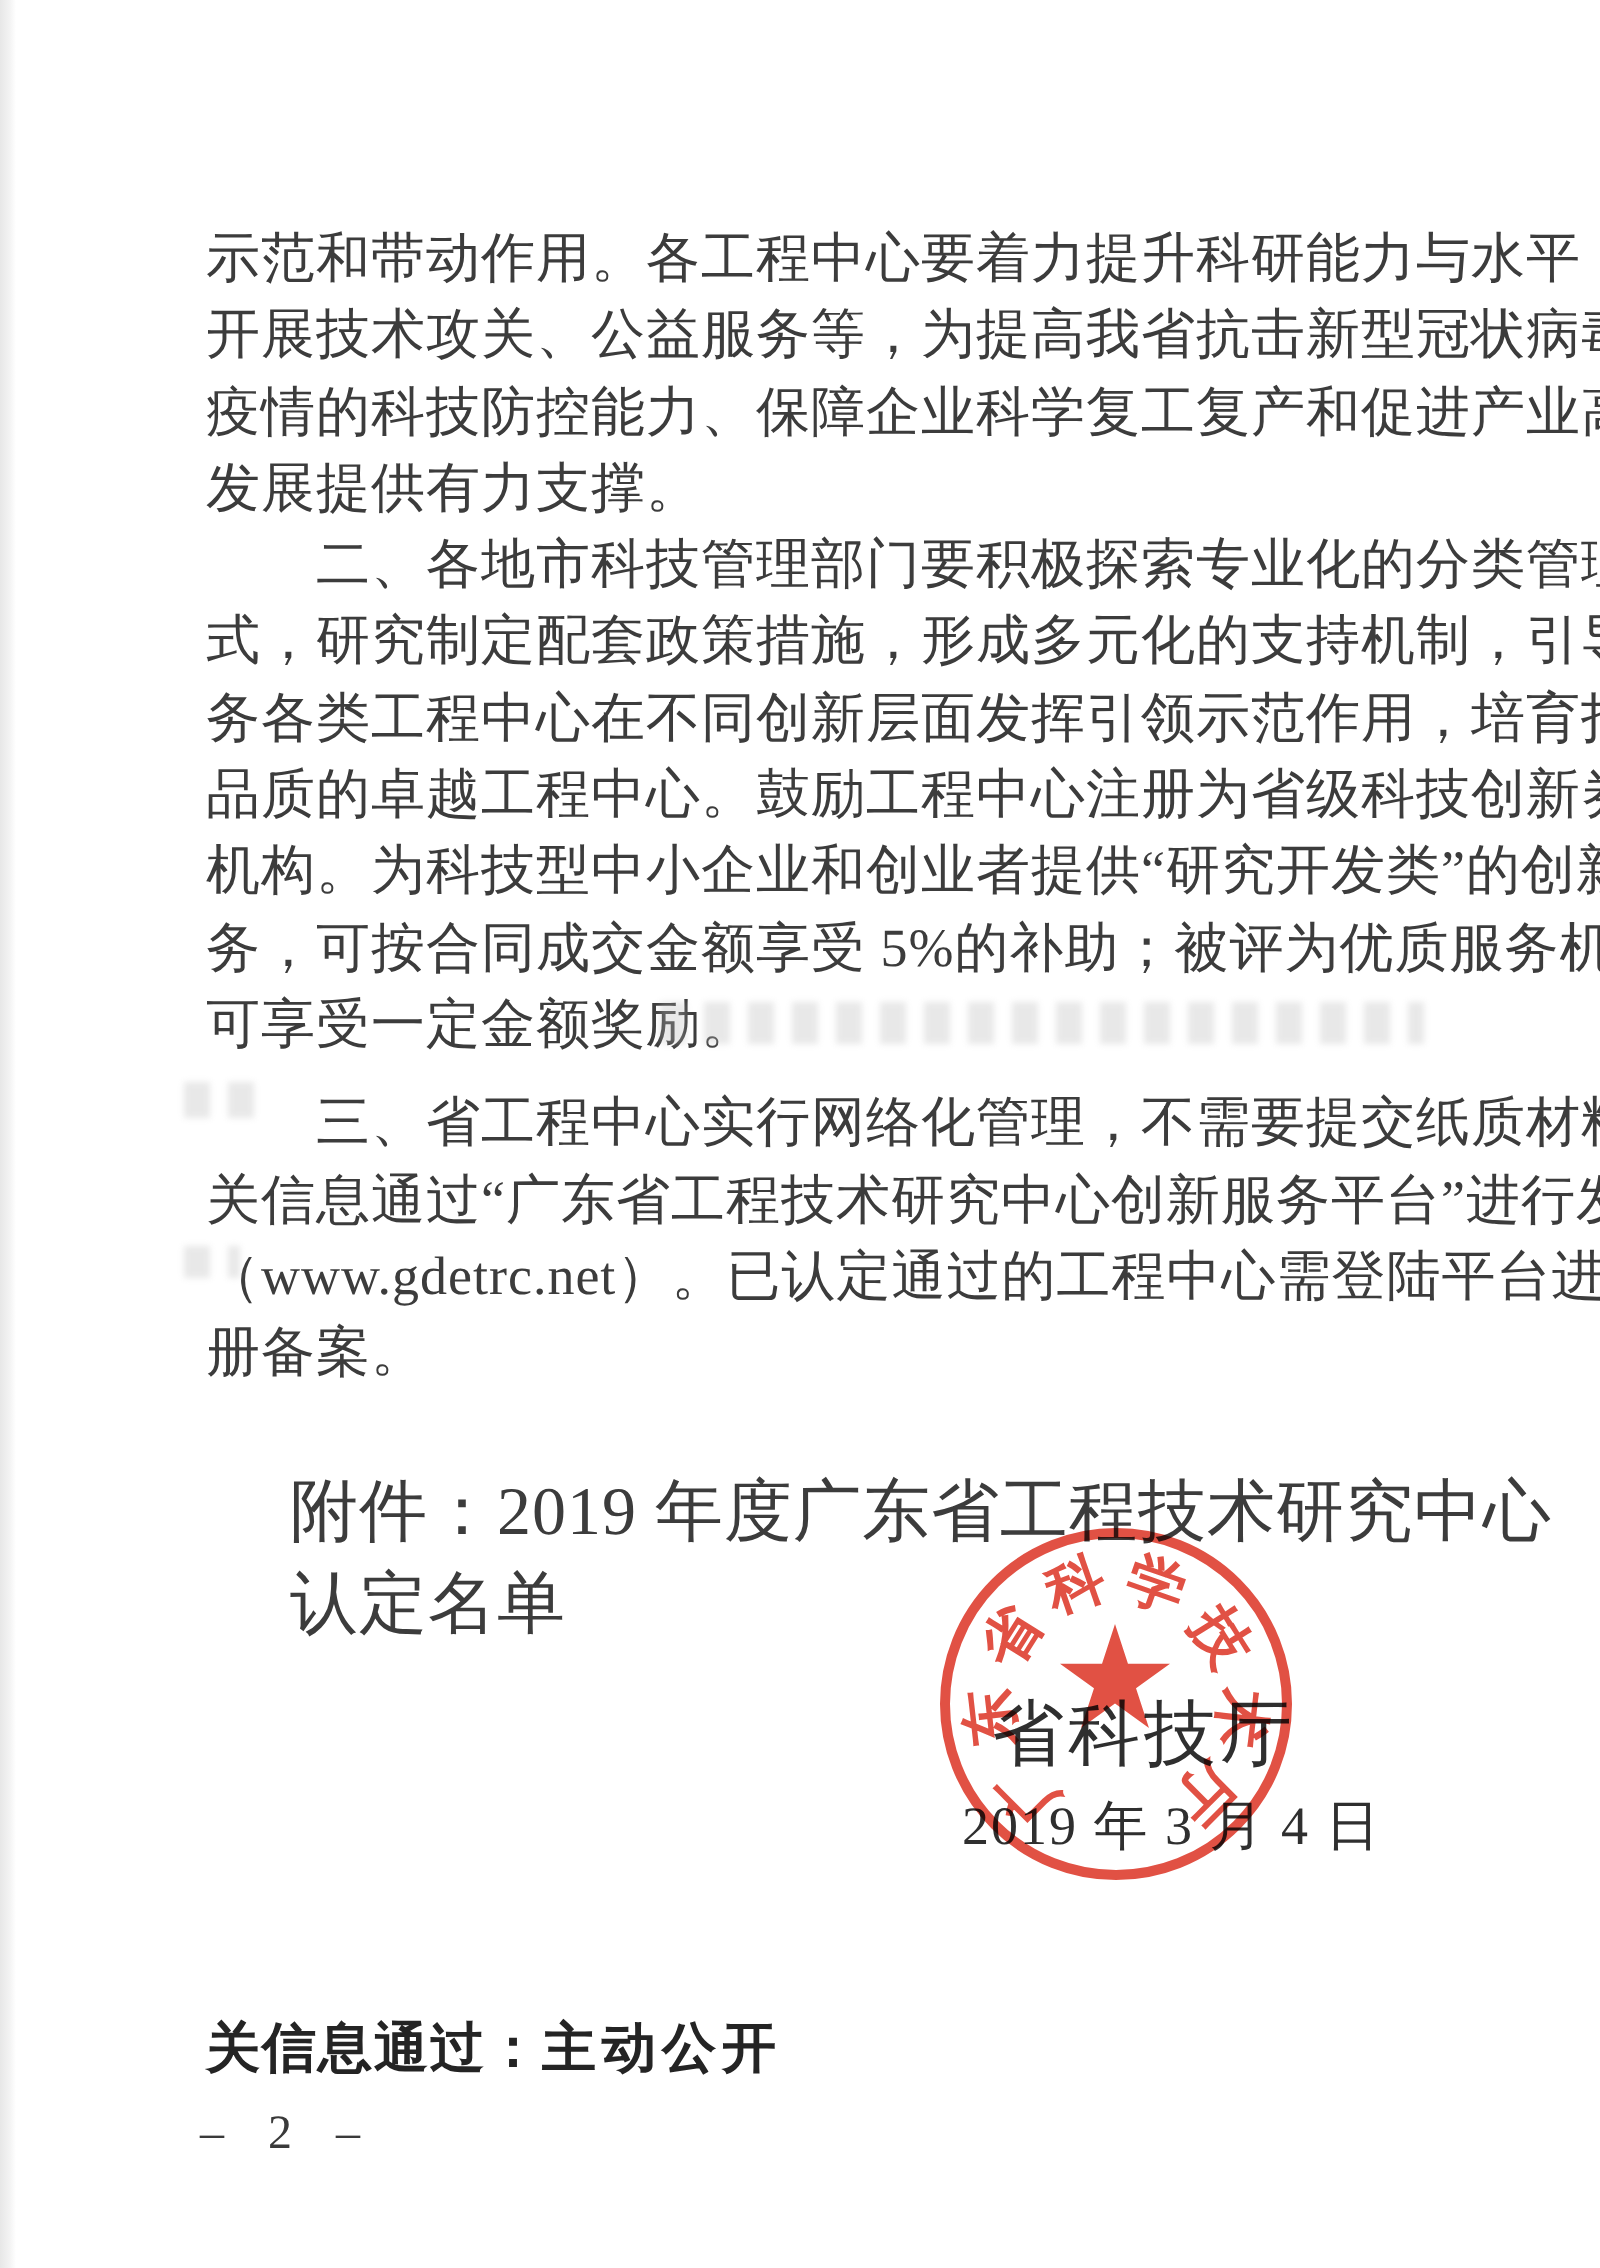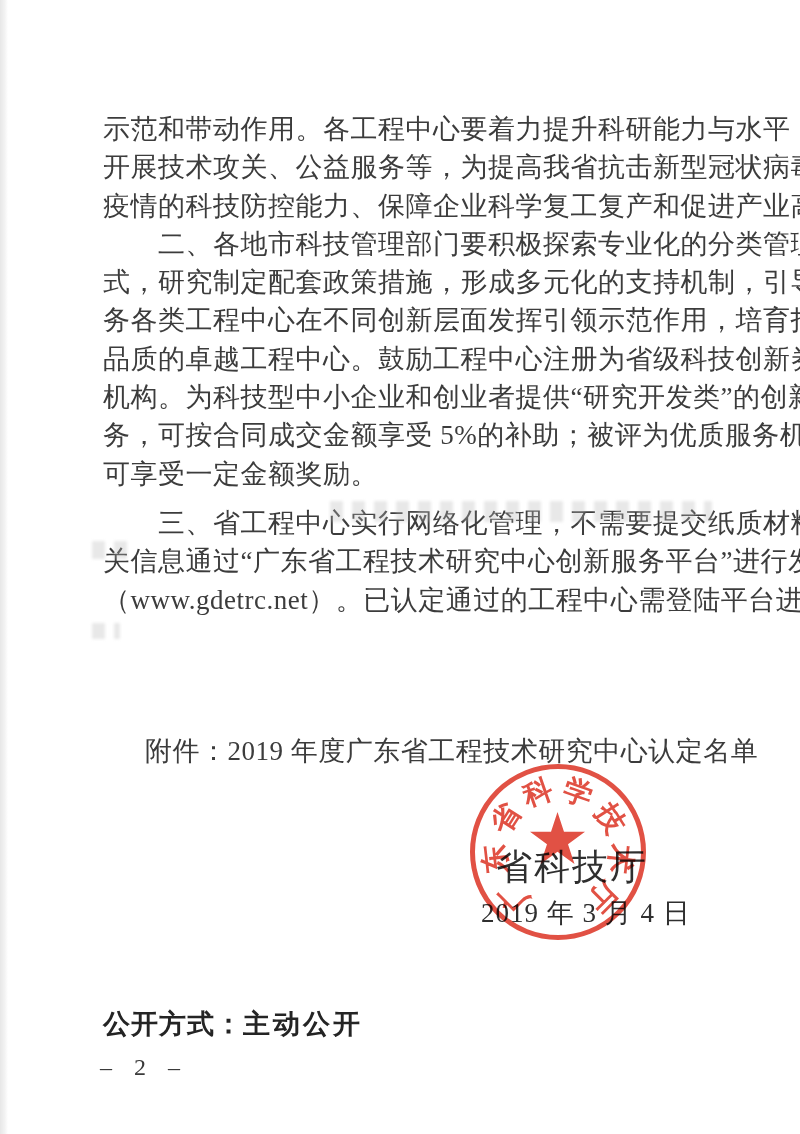--- a/index.html
+++ b/index.html
@@ -20,21 +20,21 @@
   .line {
     font-size:27px; line-height:38.3px; letter-spacing:0.5px;
     text-align:justify; text-align-last:justify; white-space:nowrap;
     color:var(--ink);
   }
   .line.end { text-align-last:left; white-space:normal; }
   .line.indent { text-indent:55px; }
   .line.gap-before { margin-top:11px; }
   
   .attachment {
-    position:absolute; left:145px; top:733px; font-size:27px;
+    position:absolute; left:145px; top:733px; font-size:34px;
     letter-spacing:0.5px; color:var(--ink);
   }
   
   .sig-org {
     position:absolute; left:496px; top:843px; font-size:36px;
     letter-spacing:2px; color:#2f2f2f;
   }
   .sig-date {
     position:absolute; left:481px; top:895px; font-size:27px;
     letter-spacing:1px; color:#2f2f2f;
@@ -81,30 +81,32 @@
 </head>
 <body>
 
 <div class="page">
   <div class="scan-edge"></div>
 
   <section class="body-text">
     <p class="line">示范和带动作用。各工程中心要着力提升科研能力与水平，积极</p>
     <p class="line">开展技术攻关、公益服务等，为提高我省抗击新型冠状病毒肺炎</p>
     <p class="line">疫情的科技防控能力、保障企业科学复工复产和促进产业高质量</p>
+    <p class="line end">发展提供有力支撑。</p>
     <p class="line indent">二、各地市科技管理部门要积极探索专业化的分类管理模</p>
     <p class="line">式，研究制定配套政策措施，形成多元化的支持机制，引导和服</p>
     <p class="line">务各类工程中心在不同创新层面发挥引领示范作用，培育打造高</p>
     <p class="line">品质的卓越工程中心。鼓励工程中心注册为省级科技创新券服务</p>
     <p class="line">机构。为科技型中小企业和创业者提供“研究开发类”的创新服</p>
     <p class="line">务，可按合同成交金额享受 5%的补助；被评为优质服务机构的</p>
     <p class="line end">可享受一定金额奖励。</p>
     <p class="line indent gap-before">三、省工程中心实行网络化管理，不需要提交纸质材料，相</p>
     <p class="line">关信息通过“广东省工程技术研究中心创新服务平台”进行发布</p>
     <p class="line">（www.gdetrc.net）。已认定通过的工程中心需登陆平台进行注</p>
+    <p class="line end">册备案。</p>
   </section>
 
   <p class="attachment">附件：2019 年度广东省工程技术研究中心认定名单</p>
 
   <p class="sig-org">省科技厅</p>
   <p class="sig-date">2019 年 3 月 4 日</p>
 
   <div class="seal">
     <div class="seal-ring"></div>
     <div class="seal-star"></div>
@@ -118,16 +120,16 @@
         <span style="left: 151.61px; top: 96.9418px; transform: translate(-50%, -50%) rotate(96.4286deg);">术</span>
         <span style="left: 133.841px; top: 133.841px; transform: translate(-50%, -50%) rotate(135deg);">厅</span>
       </div>
   </div>
 
   <div class="artifact a1"></div>
   <div class="artifact a2"></div>
   <div class="artifact a3"></div>
 
   <p class="disclosure">
-    <span class="lbl">公开方式：</span><span class="val">主动公开</span>
+    <span class="lbl">关信息通过：</span><span class="val">主动公开</span>
   </p>
   <p class="pagenum">– 2 –</p>
 </div>
 
 </body></html>

